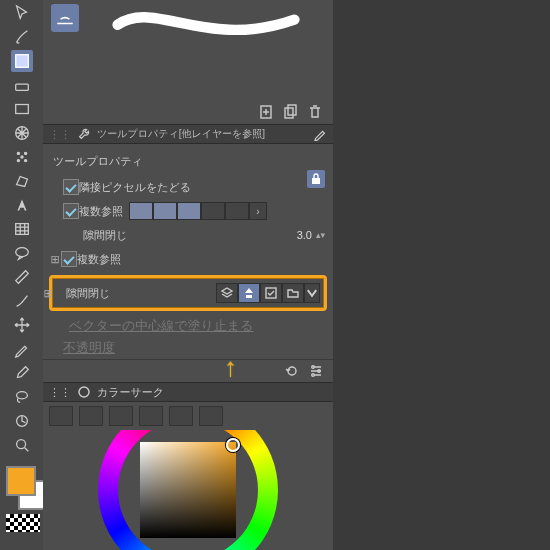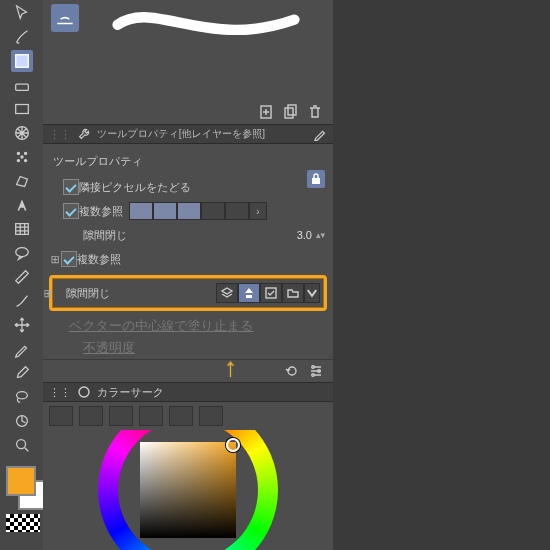--- a/index.html
+++ b/index.html
@@ -297,21 +297,21 @@
               </div>
           </div>
         </div>
       </div>
 
       <div class="muted-row">
         <div class="cb" style="border-color:#666"></div>
         <span style="margin-left:6px">ベクターの中心線で塗り止まる</span>
       </div>
       <div class="muted-row">
-        <span style="margin-left:20px">不透明度</span>
+        <span style="">不透明度</span>
       </div>
 
       <div class="footer-icons">
         <svg width="14" height="14" viewBox="0 0 14 14">
             <path d="M3 7a4 4 0 108 0 4 4 0 00-8 0zM3 7l-2-2M3 7l2-2"></path>
           </svg>
         <svg width="14" height="14" viewBox="0 0 14 14">
             <path d="M5 3h7M2 7h10M5 11h7"></path>
             <circle cx="4" cy="3" r="1.3"></circle>
             <circle cx="10" cy="7" r="1.3"></circle>

